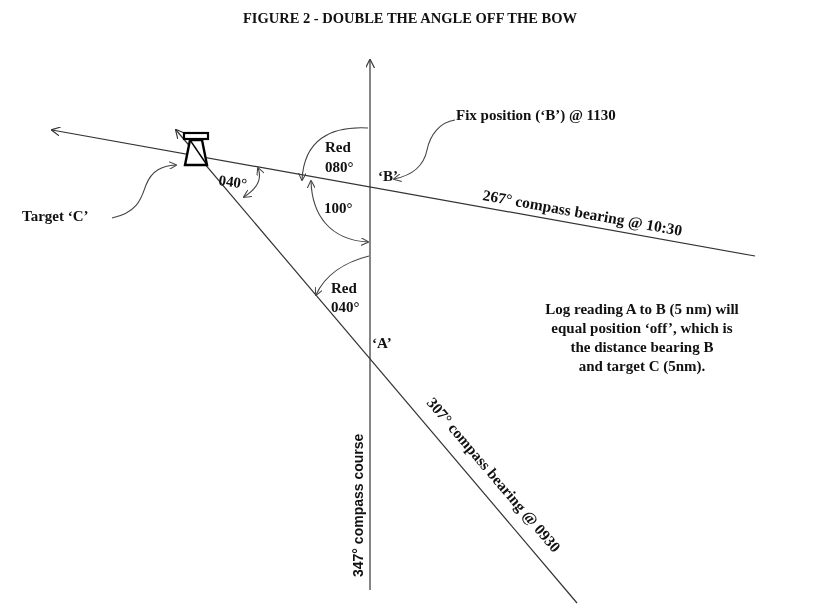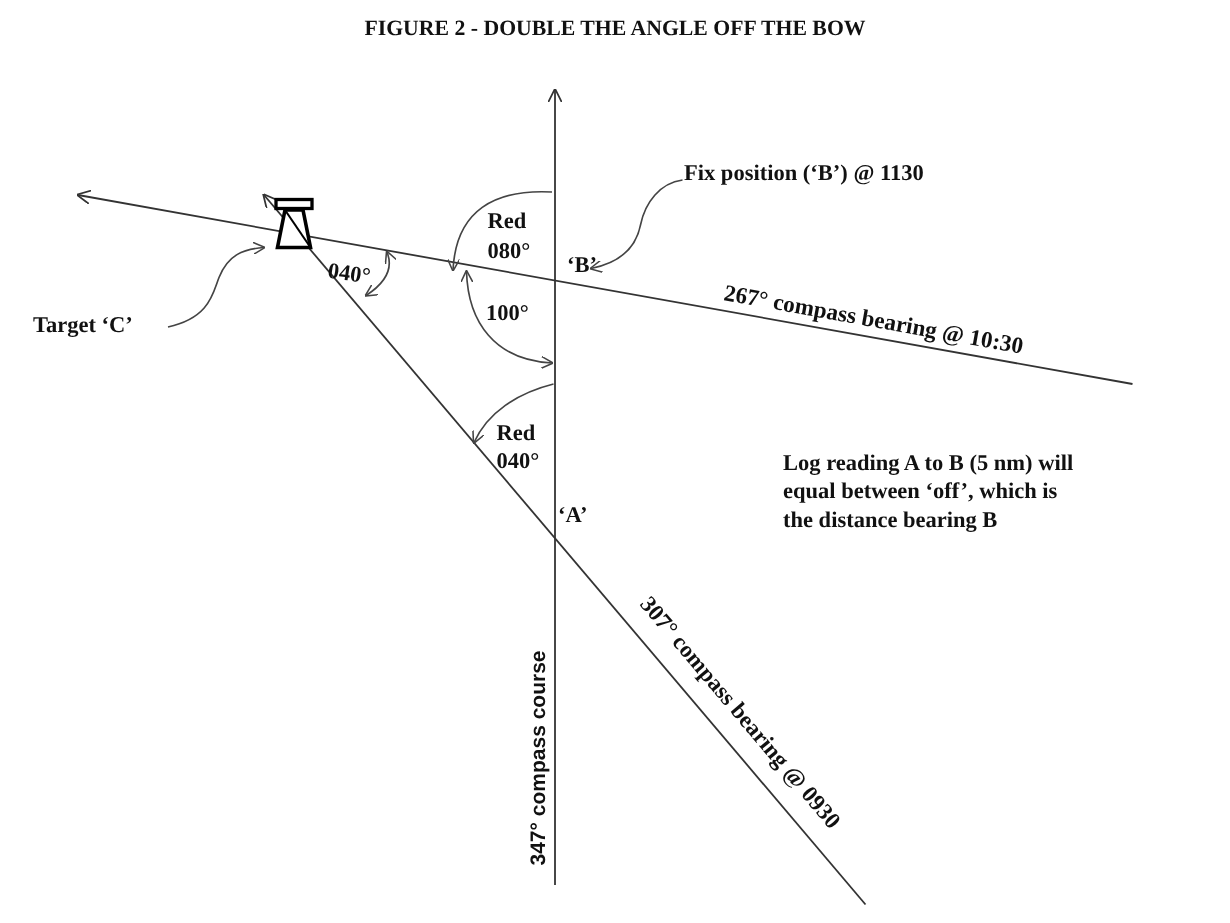--- a/index.html
+++ b/index.html
@@ -42,20 +42,21 @@
     .note {
       position: absolute;
       left: 522px;
       top: 300px;
       width: 240px;
       font-family: "Liberation Serif", "DejaVu Serif", serif;
       font-weight: bold;
       font-size: 15px;
       line-height: 19px;
       color: #111111;
+      text-align: center;
     }
     .note div { white-space: nowrap; }
   </style>
 </head>
 <body>
 
 <div id="canvas">
   <svg id="diagram" width="820" height="615" viewBox="0 0 820 615" xmlns="http://www.w3.org/2000/svg">
     <defs>
       <marker id="arrow" viewBox="0 0 10 10" refX="9" refY="5" markerWidth="9" markerHeight="9" orient="auto-start-reverse" markerUnits="userSpaceOnUse">
@@ -106,16 +107,17 @@
 
     <text class="serif-bold" x="372" y="348" font-size="15">‘A’</text>
 
     <text class="serif-bold" x="426" y="403" font-size="15.5" transform="rotate(49.7 426 403)">307° compass bearing @ 0930</text>
 
     <text class="sans-bold" x="363" y="577" font-size="14" transform="rotate(-90 363 577)">347° compass course</text>
   </svg>
 
   <div class="note">
     <div>Log reading A to B (5 nm) will</div>
-    <div>equal between ‘off’, which is</div>
+    <div>equal position ‘off’, which is</div>
     <div>the distance bearing B</div>
+    <div>and target C (5nm).</div>
   </div>
 </div>
 
 </body></html>

